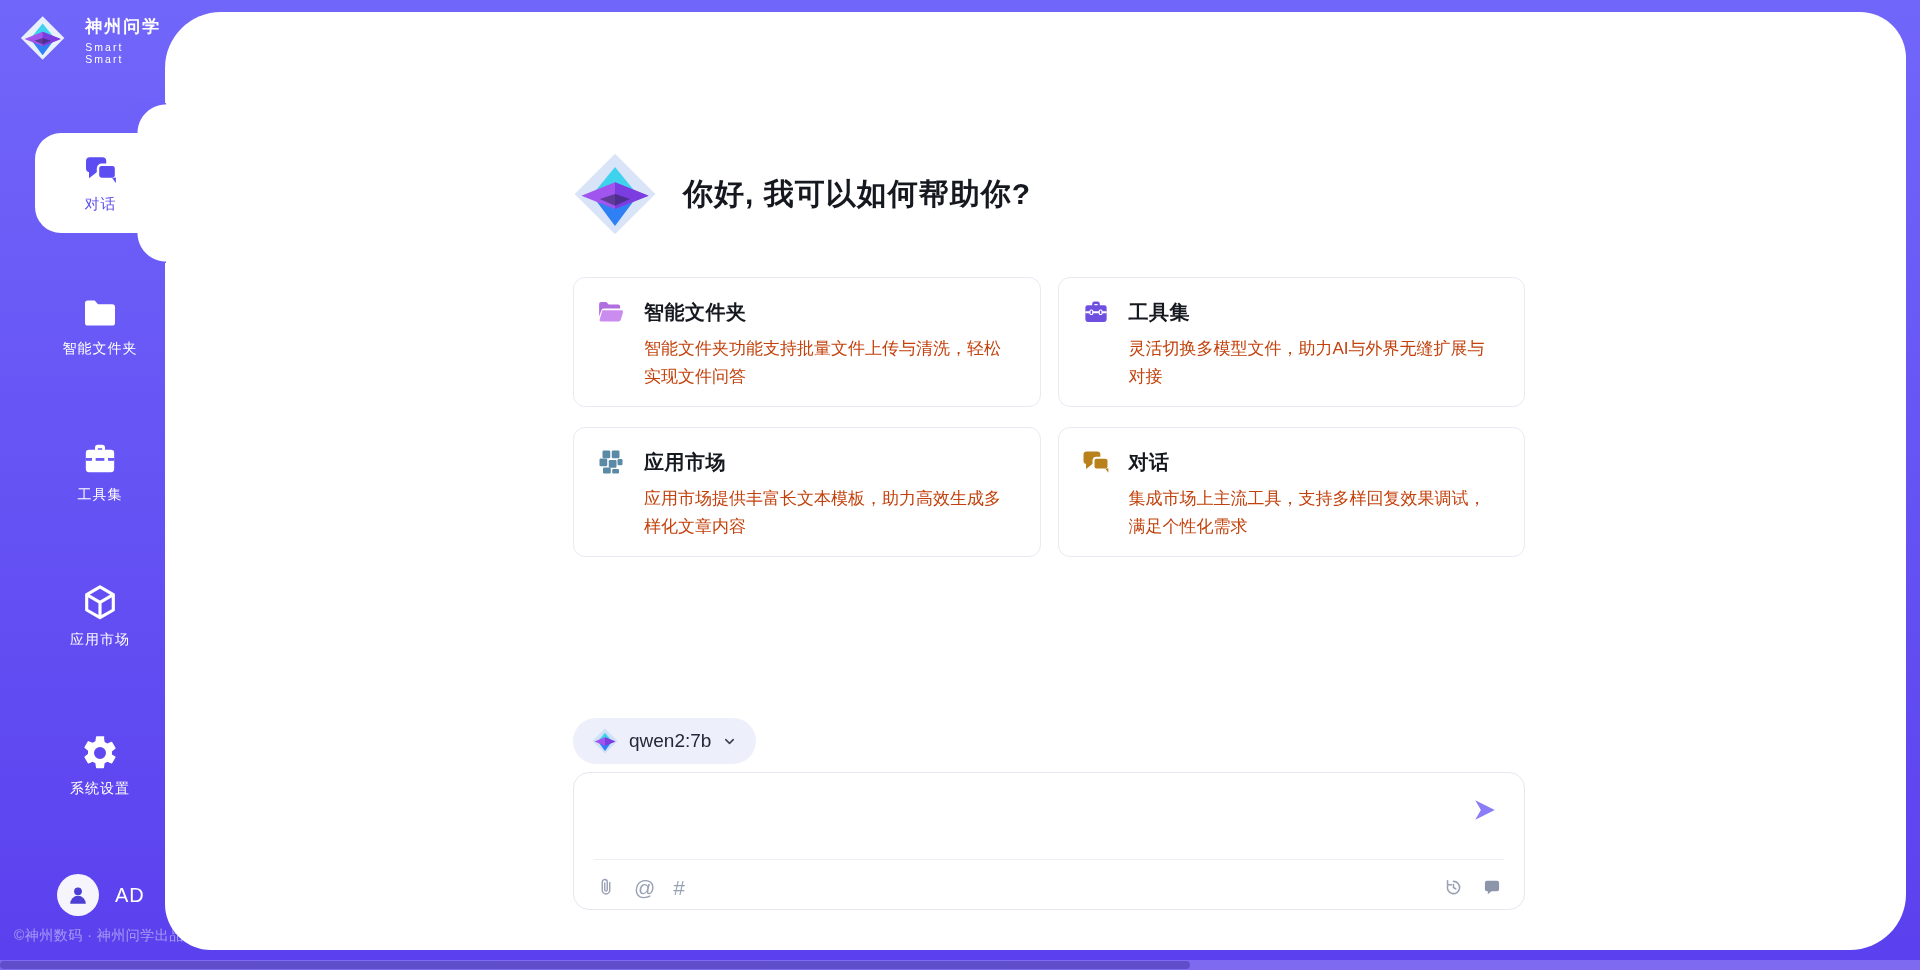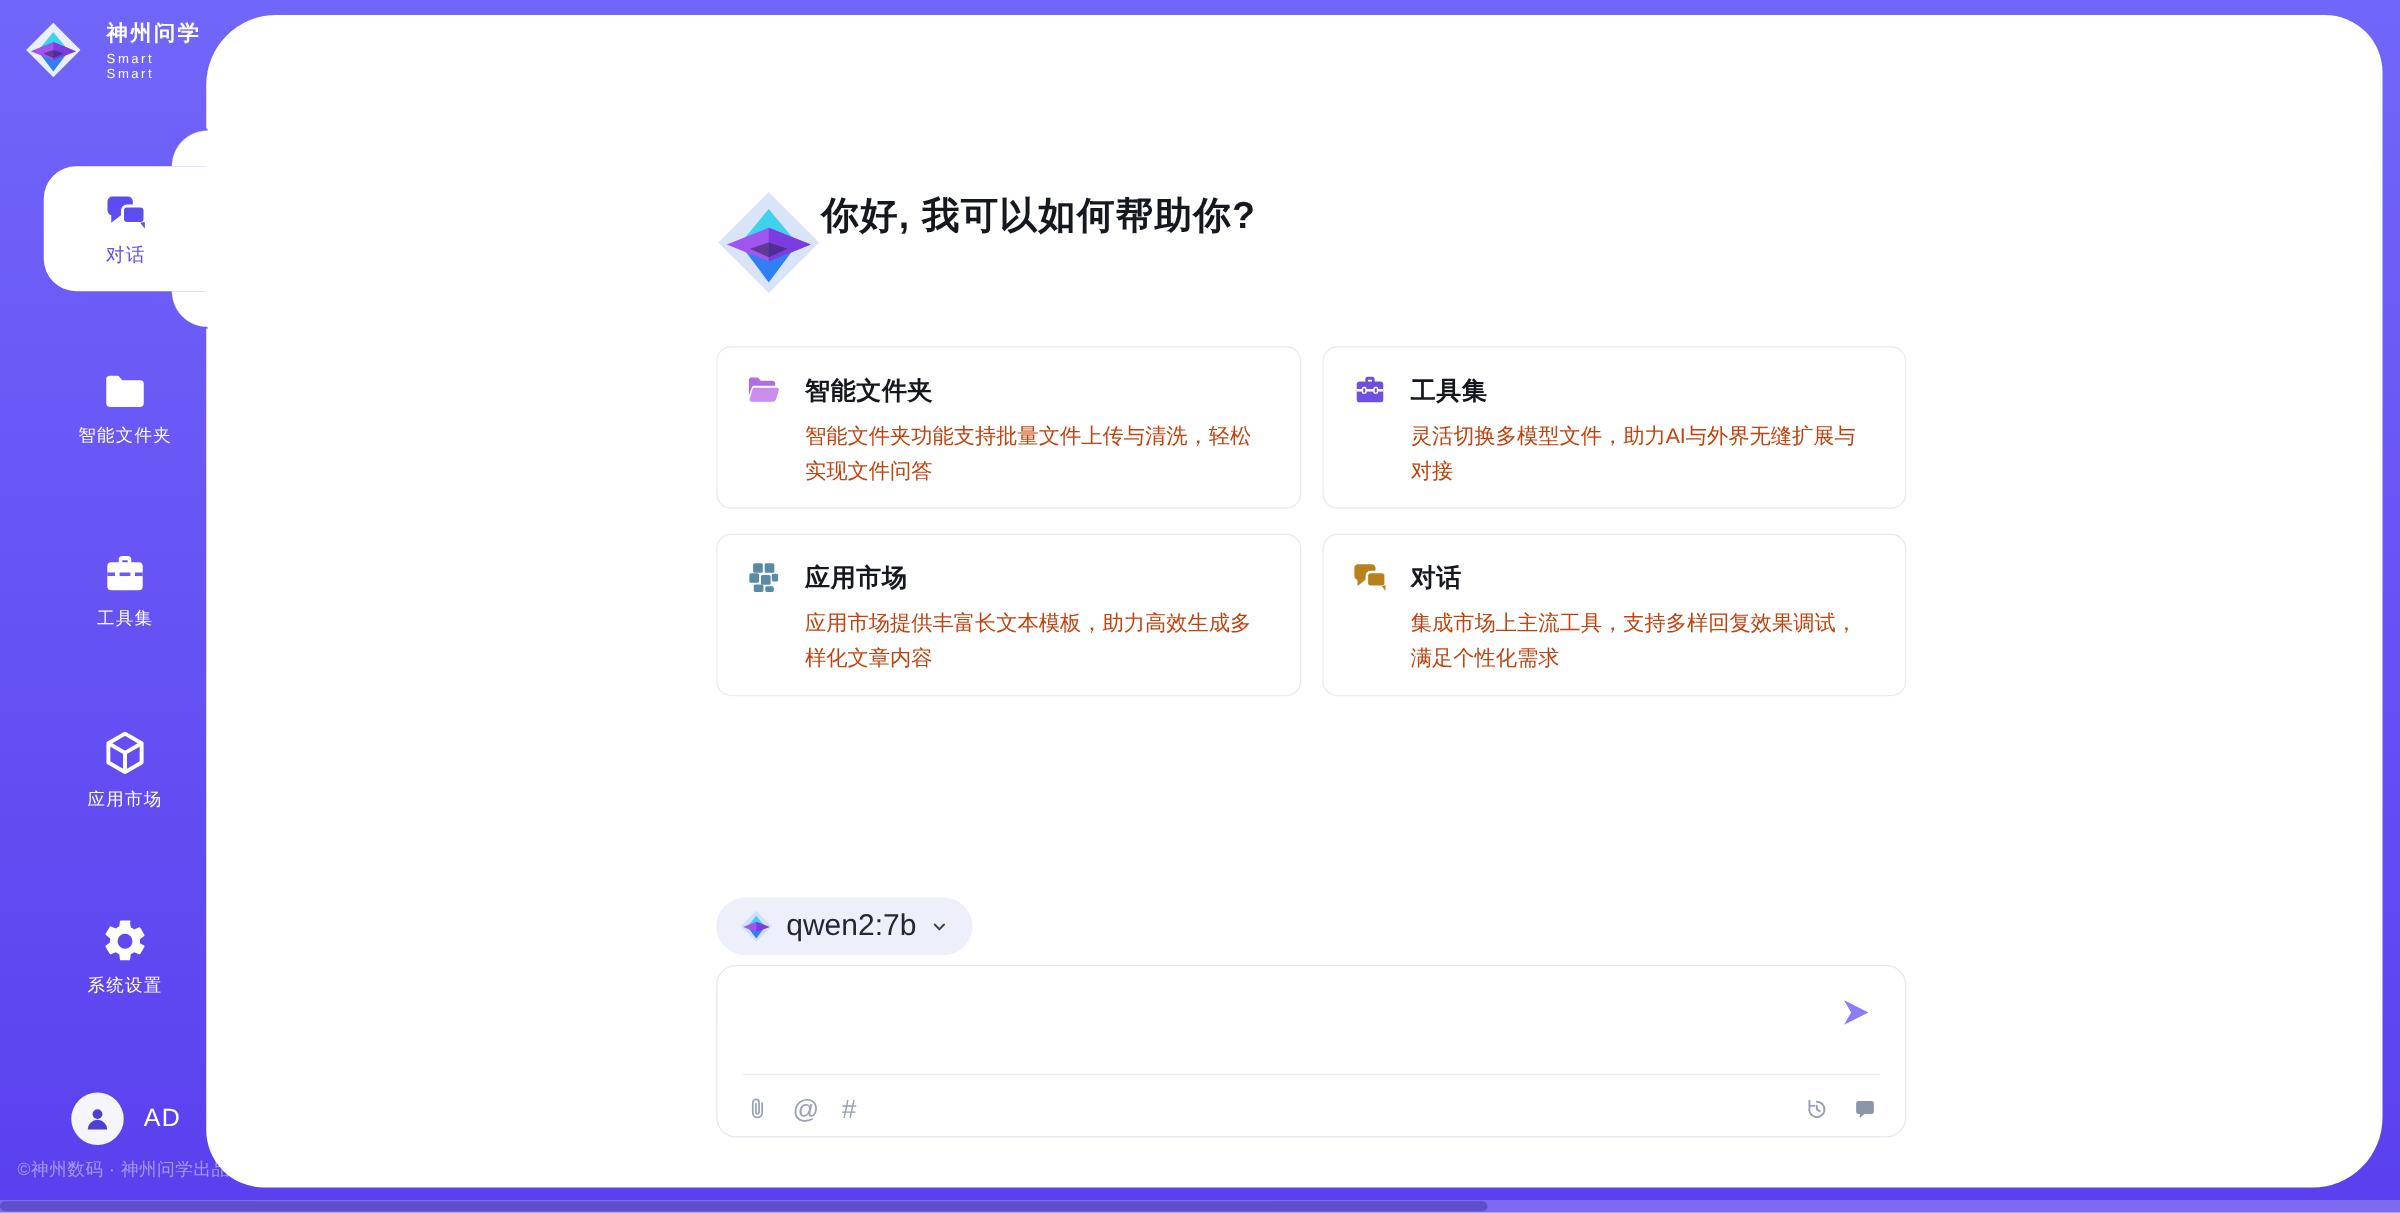--- a/index.html
+++ b/index.html
@@ -5,21 +5,21 @@
   * { margin:0; padding:0; box-sizing:border-box; }
   html,body { width:1920px; height:970px; overflow:hidden; }
   body {
     font-family:"Liberation Sans", sans-serif;
     background:linear-gradient(180deg,#7166fa 0%,#5a40ee 100%);
     position:relative;
   }
 
   
   .sidebar { position:absolute; left:0; top:0; width:165px; height:100%; z-index:3; }
-  .logo-row { position:absolute; left:20px; top:15px; display:flex; align-items:center; gap:20px; }
+  .logo-row { position:absolute; left:20px; top:15px; display:flex; align-items:flex-start; gap:20px; }
   .logo-txt { display:flex; flex-direction:column; color:#fff; }
   .logo-cn { font-size:17px; font-weight:bold; letter-spacing:2px; }
   .logo-en { font-size:10.5px; letter-spacing:2px; margin-top:3px; }
 
   .tab-active {
     position:absolute; left:35px; top:133px; width:131px; height:100px;
     background:#fff; border-radius:26px 0 0 26px; z-index:2;
     display:flex; flex-direction:column; align-items:center; justify-content:center; gap:7px;
     cursor:pointer;
   }
@@ -43,38 +43,38 @@
   .user-name { color:#fff; font-size:20px; font-weight:500; letter-spacing:1px; }
   .copyright { position:absolute; left:14px; top:927px; color:rgba(255,255,255,0.45); font-size:14px; letter-spacing:0.5px; white-space:nowrap; }
 
   
   .panel {
     position:absolute; left:165px; top:12px; right:14px; bottom:20px;
     background:#fff; border-radius:56px 46px 56px 46px; z-index:1;
   }
   .content { position:absolute; left:408px; top:0; width:952px; }
 
-  .greeting { margin-top:140px; display:flex; }
+  .greeting { margin-top:140px; display:flex; align-items:center; gap:26px; }
   .greeting h1 { font-size:30px; font-weight:bold; color:#15181e; letter-spacing:1px; }
 
   .cards { margin-top:41px; display:grid; grid-template-columns:1fr 1fr; column-gap:17px; row-gap:20px; }
   .card {
     height:130px; border:1px solid #e8eaf2; border-radius:12px; background:#fff;
     padding:19px 24px 0 22px; cursor:pointer;
   }
   .card-head { display:flex; align-items:center; gap:18px; }
   .card-head .icon { width:30px; height:30px; flex:0 0 30px; }
   .card-title { font-size:20px; font-weight:bold; color:#15181e; letter-spacing:0.5px; }
   .card-desc { margin:8px 0 0 48px; font-size:17px; color:#c2410c; line-height:1.65; }
 
   .model-pill {
     margin-top:161px; display:inline-flex; align-items:center; gap:11px;
     height:46px; padding:0 19px; border-radius:23px; background:#edeffa; cursor:pointer;
   }
-  .model-pill .name { font-size:24px; color:#232838; font-weight:500; }
+  .model-pill .name { font-size:19px; color:#232838; font-weight:500; }
 
   .composer {
     margin-top:8px; height:138px; border:1px solid #e6e8f1; border-radius:16px;
     position:relative; background:#fff;
   }
   .composer textarea {
     position:absolute; left:22px; top:15px; right:72px; height:62px;
     border:none; outline:none; resize:none; background:transparent;
     font-family:"Liberation Sans", sans-serif; font-size:20px; color:#333;
   }

